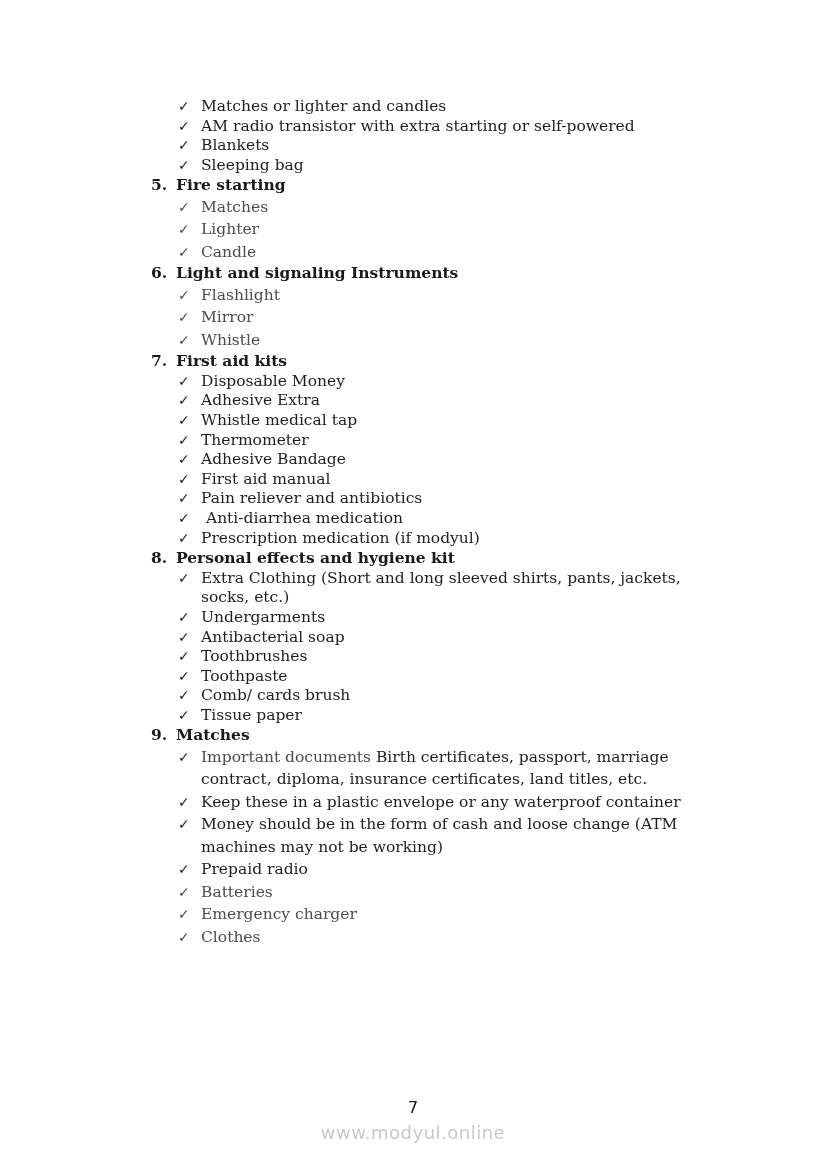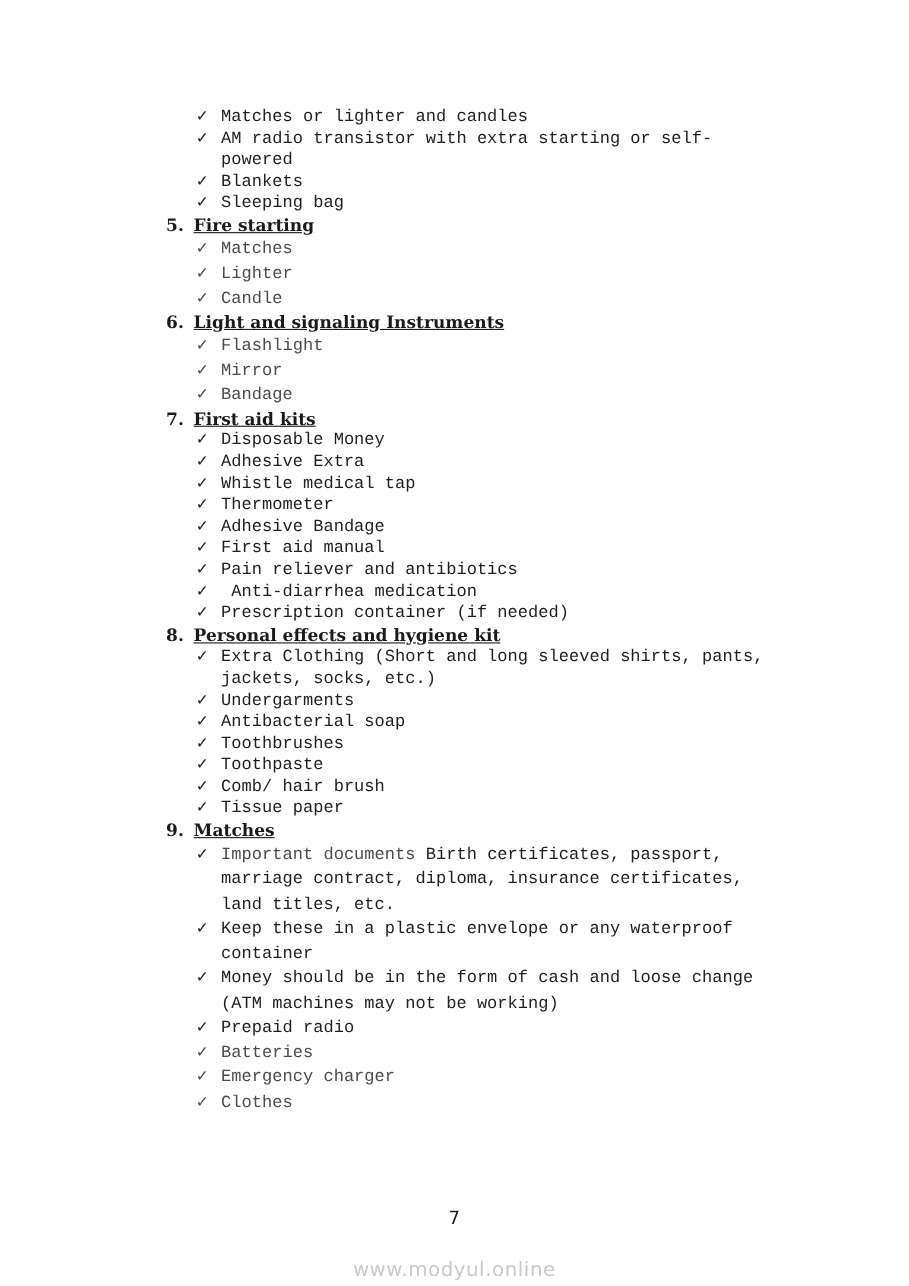--- a/index.html
+++ b/index.html
@@ -27,36 +27,34 @@
     display: flex;
     font-weight: bold;
     color: #1a1a1a;
     line-height: 20.5px;
   }
   .heading .num {
     flex: 0 0 25px;
   }
   .heading .title {
     flex: 1;
-    text-decoration: underline;
   }
   .item {
     display: flex;
     padding-left: 27px;
     line-height: 19.6px;
   }
   .item .check {
     flex: 0 0 23px;
     font-family: "DejaVu Sans", sans-serif;
     font-size: 14px;
   }
   .item .txt {
     flex: 1;
     white-space: pre-wrap;
-    font-family: Liberation Mono, monospace;
   }
   .section-spaced .item {
     line-height: 22.5px;
   }
   .muted {
     color: #4c4c4c;
   }
   .footer {
     position: absolute;
     left: 0;
@@ -67,21 +65,20 @@
   .page-number {
     top: 1098px;
     font-size: 16.5px;
     color: #1c1c1c;
   }
   .watermark {
     top: 1122px;
     font-size: 18px;
     letter-spacing: 0.5px;
     color: #c9c9c9;
-    margin-top: 22px;
   }
 </style>
 </head>
 <body>
 
 <div class="page">
   <div class="doc-body">
       <div class="item">
         <span class="check">✓</span>
         <span class="txt">Matches or lighter and candles</span>
@@ -124,21 +121,21 @@
         <div class="item muted">
           <span class="check">✓</span>
           <span class="txt">Flashlight</span>
         </div>
         <div class="item muted">
           <span class="check">✓</span>
           <span class="txt">Mirror</span>
         </div>
         <div class="item muted">
           <span class="check">✓</span>
-          <span class="txt">Bandage</span>
+          <span class="txt">Whistle</span>
         </div>
       </div>
       <div class="section section-compact">
         <div class="heading">
           <span class="num">7.</span>
           <span class="title">First aid kits</span>
         </div>
         <div class="item">
           <span class="check">✓</span>
           <span class="txt">Disposable Money</span>
@@ -166,21 +163,21 @@
         <div class="item">
           <span class="check">✓</span>
           <span class="txt">Pain reliever and antibiotics</span>
         </div>
         <div class="item">
           <span class="check">✓</span>
           <span class="txt"> Anti-diarrhea medication</span>
         </div>
         <div class="item">
           <span class="check">✓</span>
-          <span class="txt">Prescription container (if needed)</span>
+          <span class="txt">Prescription medication (if modyul)</span>
         </div>
       </div>
       <div class="section section-compact">
         <div class="heading">
           <span class="num">8.</span>
           <span class="title">Personal effects and hygiene kit</span>
         </div>
         <div class="item">
           <span class="check">✓</span>
           <span class="txt">Extra Clothing (Short and long sleeved shirts, pants, jackets, socks, etc.)</span>
@@ -196,21 +193,21 @@
         <div class="item">
           <span class="check">✓</span>
           <span class="txt">Toothbrushes</span>
         </div>
         <div class="item">
           <span class="check">✓</span>
           <span class="txt">Toothpaste</span>
         </div>
         <div class="item">
           <span class="check">✓</span>
-          <span class="txt">Comb/ hair brush</span>
+          <span class="txt">Comb/ cards brush</span>
         </div>
         <div class="item">
           <span class="check">✓</span>
           <span class="txt">Tissue paper</span>
         </div>
       </div>
       <div class="section section-spaced">
         <div class="heading">
           <span class="num">9.</span>
           <span class="title">Matches</span>

